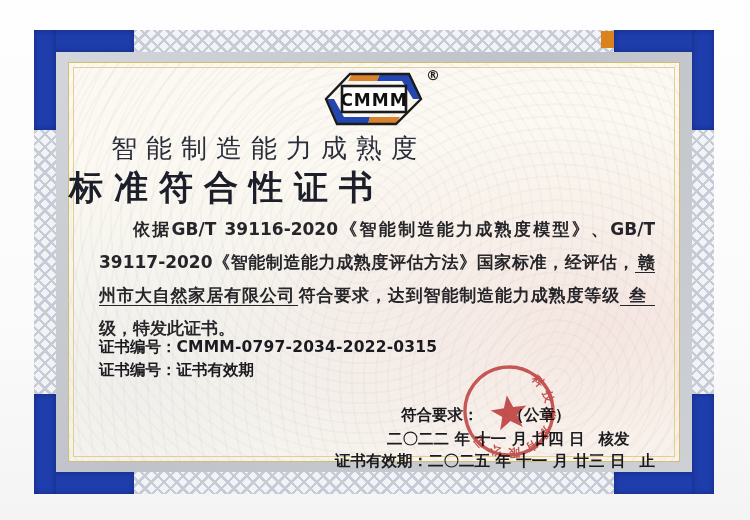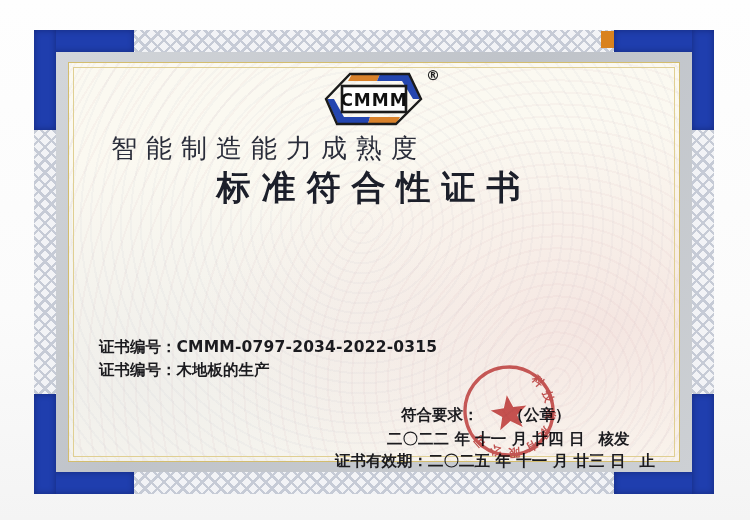--- a/index.html
+++ b/index.html
@@ -47,21 +47,21 @@
   .paper::before { content:""; position:absolute; inset:4px; border:1px solid #e0cf92; pointer-events:none; }
 
   
   .logo-wrap { position:absolute; top:8px; left:0; right:0; text-align:center; }
   .logo { display:inline-block; position:relative; width:104px; height:56px; }
   .reg-mark { position:absolute; top:-4px; right:-14px; font-size:14px; color:#222; font-weight:bold; }
 
   
   .title1 { position:absolute; top:68px;  left:0; right:0; text-align:left;
     font-size:26px; font-weight:normal; letter-spacing:9px; color:#2a2d3a;margin-left:42px; }
-  .title2 { position:absolute; top:102px; left:0; right:0; text-align:center;
+  .title2 { position:absolute; top:102px; left:0; right:0; 
     font-size:34px; font-weight:bold; letter-spacing:11px; color:#1c1f2a; }
 
   
   .body-text { position:absolute; top:150px; left:30px; right:24px;
     font-size:17px; line-height:33px; color:#26262a; font-weight:600;
     text-indent:2em; text-align:justify; }
   .u-company { border-bottom:1.6px solid #26262a; padding:0 3px; }
   .u-grade   { border-bottom:1.6px solid #26262a; padding:0 9px; }
 
   
@@ -119,24 +119,25 @@
           <rect x="20" y="15" width="64" height="26" fill="#ffffff" stroke="#1b1b1b" stroke-width="2.6"></rect>
           <text x="52" y="35" text-anchor="middle" font-family="DejaVu Sans, sans-serif" font-size="17" font-weight="bold" fill="#101010" letter-spacing="1">CMMM</text>
         </svg>
         <span class="reg-mark">®</span>
       </span>
     </div>
 
     <div class="title1">智能制造能力成熟度</div>
     <div class="title2">标准符合性证书</div>
 
+    <div class="body-text"><span>依据GB/T 39116-2020《智能制造能力成熟度模型》、GB/T 39117-2020《智能制造能力成熟度评估方法》国家标准，经评估，</span><span class="u-company">赣州市大自然家居有限公司</span><span>符合要求，达到智能制造能力成熟度等级</span><span class="u-grade">叁</span><span>级，特发此证书。</span></div>
 
     <div class="info">
       <div class="info-row"><span>证书编号：</span><span class="cert-no">CMMM-0797-2034-2022-0315</span></div>
-      <div class="info-row"><span>证书编号：</span><span>木地板的生产</span></div>
+      <div class="info-row"><span>证书编号：</span><span>证书有效期</span></div>
     </div>
 
     <div class="issuer-row1"><span>符合要求：</span><span class="seal-note">（公章）</span></div>
     <div class="issuer-row2"><span>二〇二二 年 十一 月 廿四 日</span><span class="date-suffix">核发</span></div>
     <div class="issuer-row3"><span>证书有效期：</span><span>二〇二五 年 十一 月 廿三 日</span><span class="date-suffix">止</span></div>
 
     <div class="seal">
       <svg width="96" height="96" viewBox="0 0 96 96">
         <defs>
           <path id="sealArc" d="M 48,10 A 38,38 0 1 1 47.9,10" fill="none"></path>

